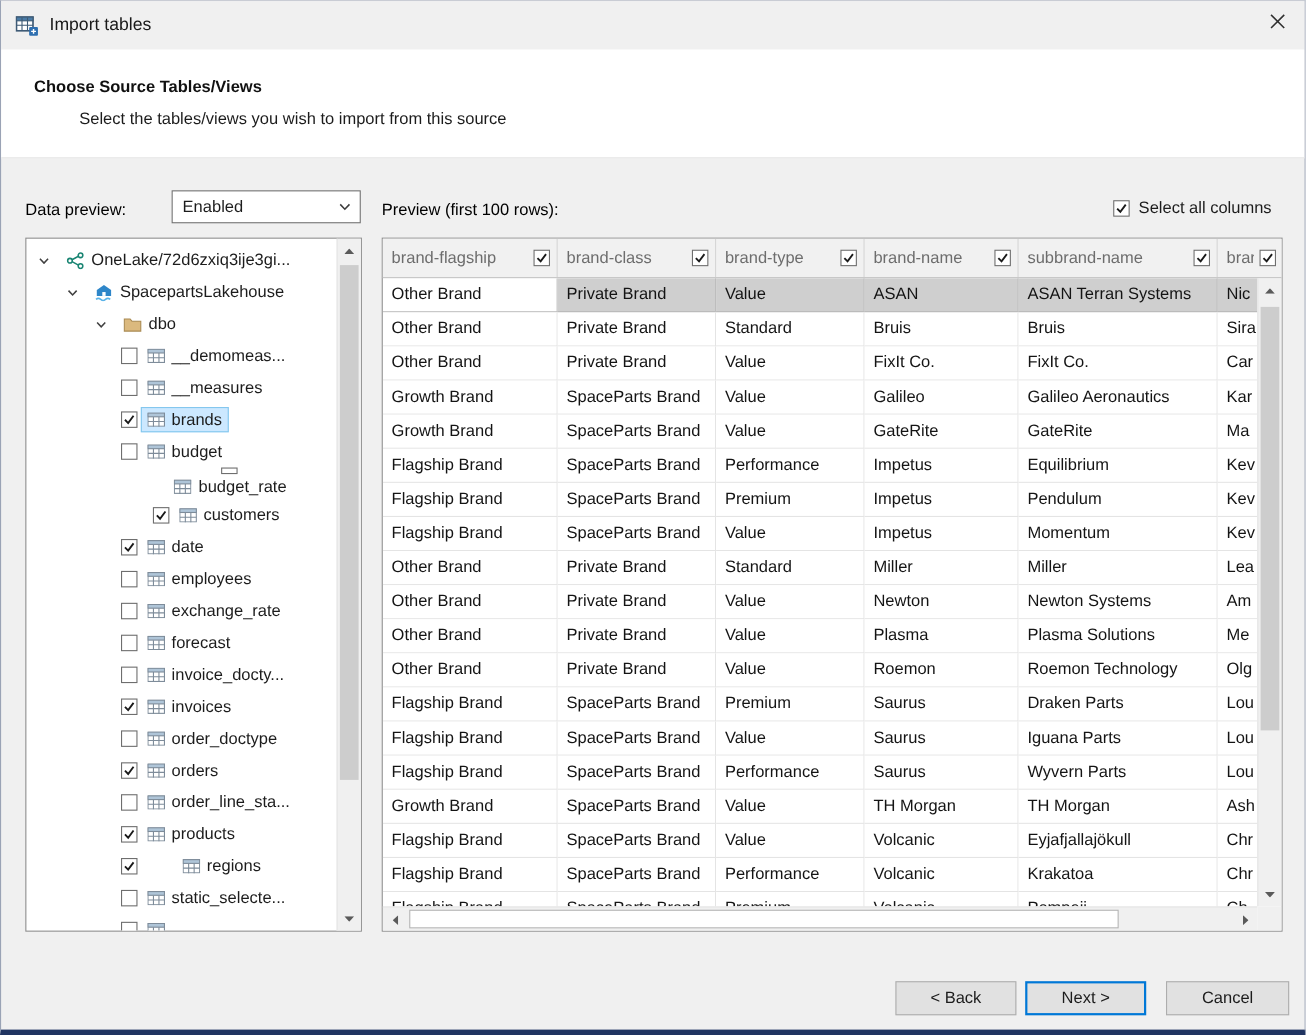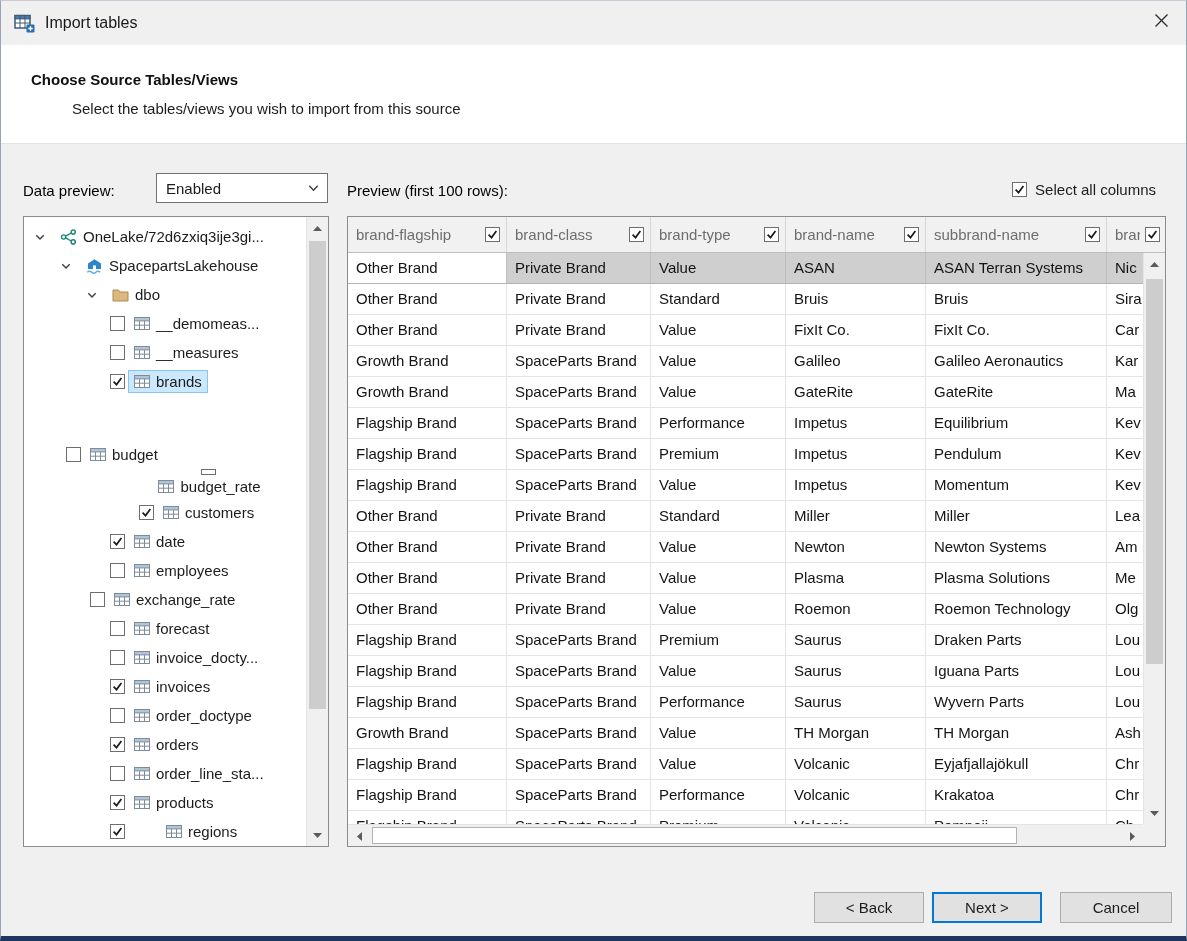--- a/index.html
+++ b/index.html
@@ -189,21 +189,21 @@
             <span class="nicon">
               <svg width="16" height="13" viewBox="0 0 16 13">
                 <rect x="0.5" y="0.5" width="15" height="12" fill="#fff" stroke="#7e8c9a"></rect>
                 <rect x="0.5" y="0.5" width="15" height="3.4" fill="#afc5d8" stroke="#7e8c9a"></rect>
                 <path d="M5.5 4v9M10.5 4v9M0.5 8.2h15" stroke="#7e8c9a"></path>
               </svg>
             </span>
             <span class="nlabel">brands</span>
           </span>
         </div>
-        <div class="trow" style="padding-left: 42px; margin-top: 44px;">
+        <div class="trow" style="padding-left: 86px;">
           <span class="cb"></span>
           <span class="nbody">
             <span class="nicon">
               <svg width="16" height="13" viewBox="0 0 16 13">
                 <rect x="0.5" y="0.5" width="15" height="12" fill="#fff" stroke="#7e8c9a"></rect>
                 <rect x="0.5" y="0.5" width="15" height="3.4" fill="#afc5d8" stroke="#7e8c9a"></rect>
                 <path d="M5.5 4v9M10.5 4v9M0.5 8.2h15" stroke="#7e8c9a"></path>
               </svg>
             </span>
             <span class="nlabel">budget</span>
@@ -262,21 +262,21 @@
             <span class="nicon">
               <svg width="16" height="13" viewBox="0 0 16 13">
                 <rect x="0.5" y="0.5" width="15" height="12" fill="#fff" stroke="#7e8c9a"></rect>
                 <rect x="0.5" y="0.5" width="15" height="3.4" fill="#afc5d8" stroke="#7e8c9a"></rect>
                 <path d="M5.5 4v9M10.5 4v9M0.5 8.2h15" stroke="#7e8c9a"></path>
               </svg>
             </span>
             <span class="nlabel">employees</span>
           </span>
         </div>
-        <div class="trow" style="padding-left: 66px;">
+        <div class="trow" style="padding-left: 86px;">
           <span class="cb"></span>
           <span class="nbody">
             <span class="nicon">
               <svg width="16" height="13" viewBox="0 0 16 13">
                 <rect x="0.5" y="0.5" width="15" height="12" fill="#fff" stroke="#7e8c9a"></rect>
                 <rect x="0.5" y="0.5" width="15" height="3.4" fill="#afc5d8" stroke="#7e8c9a"></rect>
                 <path d="M5.5 4v9M10.5 4v9M0.5 8.2h15" stroke="#7e8c9a"></path>
               </svg>
             </span>
             <span class="nlabel">exchange_rate</span>

